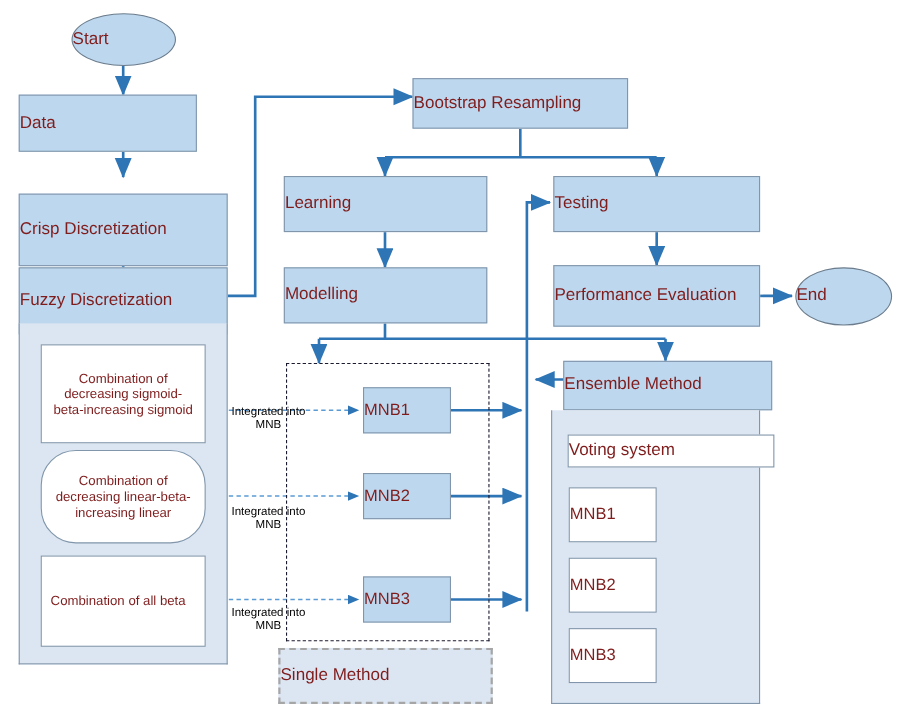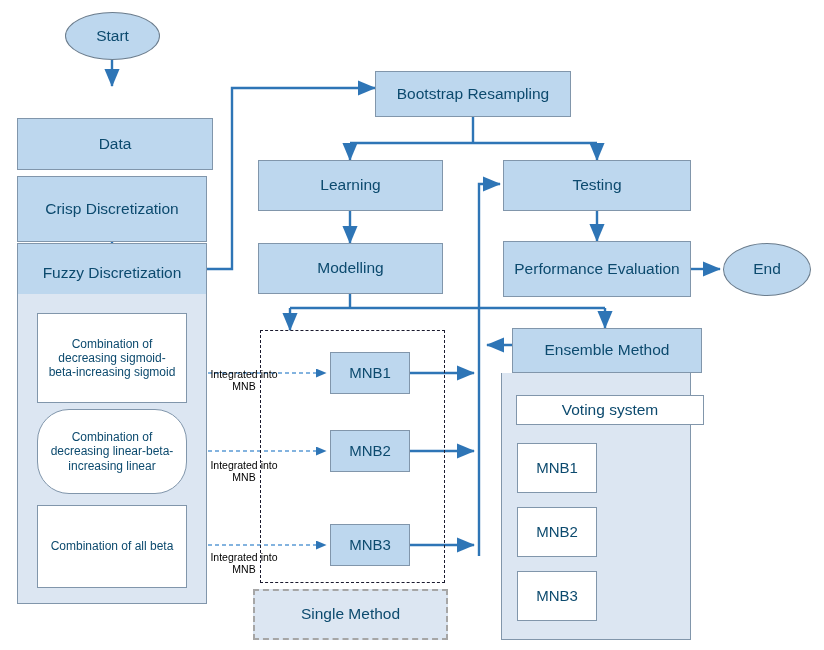--- a/index.html
+++ b/index.html
@@ -23,23 +23,22 @@
     top: 0;
     width: 824px;
     height: 650px;
     pointer-events: none;
   }
   .node {
     position: absolute;
     box-sizing: border-box;
     display: flex;
     align-items: center;
-    justify-content: center;
     text-align: center;
-    color: #0c4a6e;
+    color: #7f1d1d;
     line-height: 1.18;
   }
   .fill-blue {
     background: #bdd7ee;
     border: 1px solid #8196ab;
   }
   .fill-lightblue {
     background: #dce6f2;
     border: 1px solid #8196ab;
   }
@@ -137,21 +136,21 @@
       <path d="M597,532 L637,532"></path>
       <path d="M597,596 L637,596"></path>
       <path d="M637,596 L637,440" marker-end="url(#ahd)"></path>
     </g>
   </svg>
 
   <div class="node ellipse t16" style="left:65px;top:12px;width:95px;height:48px;">
     <span>Start</span>
   </div>
 
-  <div class="node fill-blue t16" style="left:17px;top:86px;width:196px;height:52px;margin-top:32px;">
+  <div class="node fill-blue t16" style="left:17px;top:86px;width:162px;height:52px;">
     <span>Data</span>
   </div>
 
   <div class="node fill-blue t16" style="left:17px;top:176px;width:190px;height:66px;">
     <span>Crisp Discretization</span>
   </div>
 
   <div class="node fill-blue t16" style="left:17px;top:243px;width:190px;height:61px;">
     <span>Fuzzy Discretization</span>
   </div>

